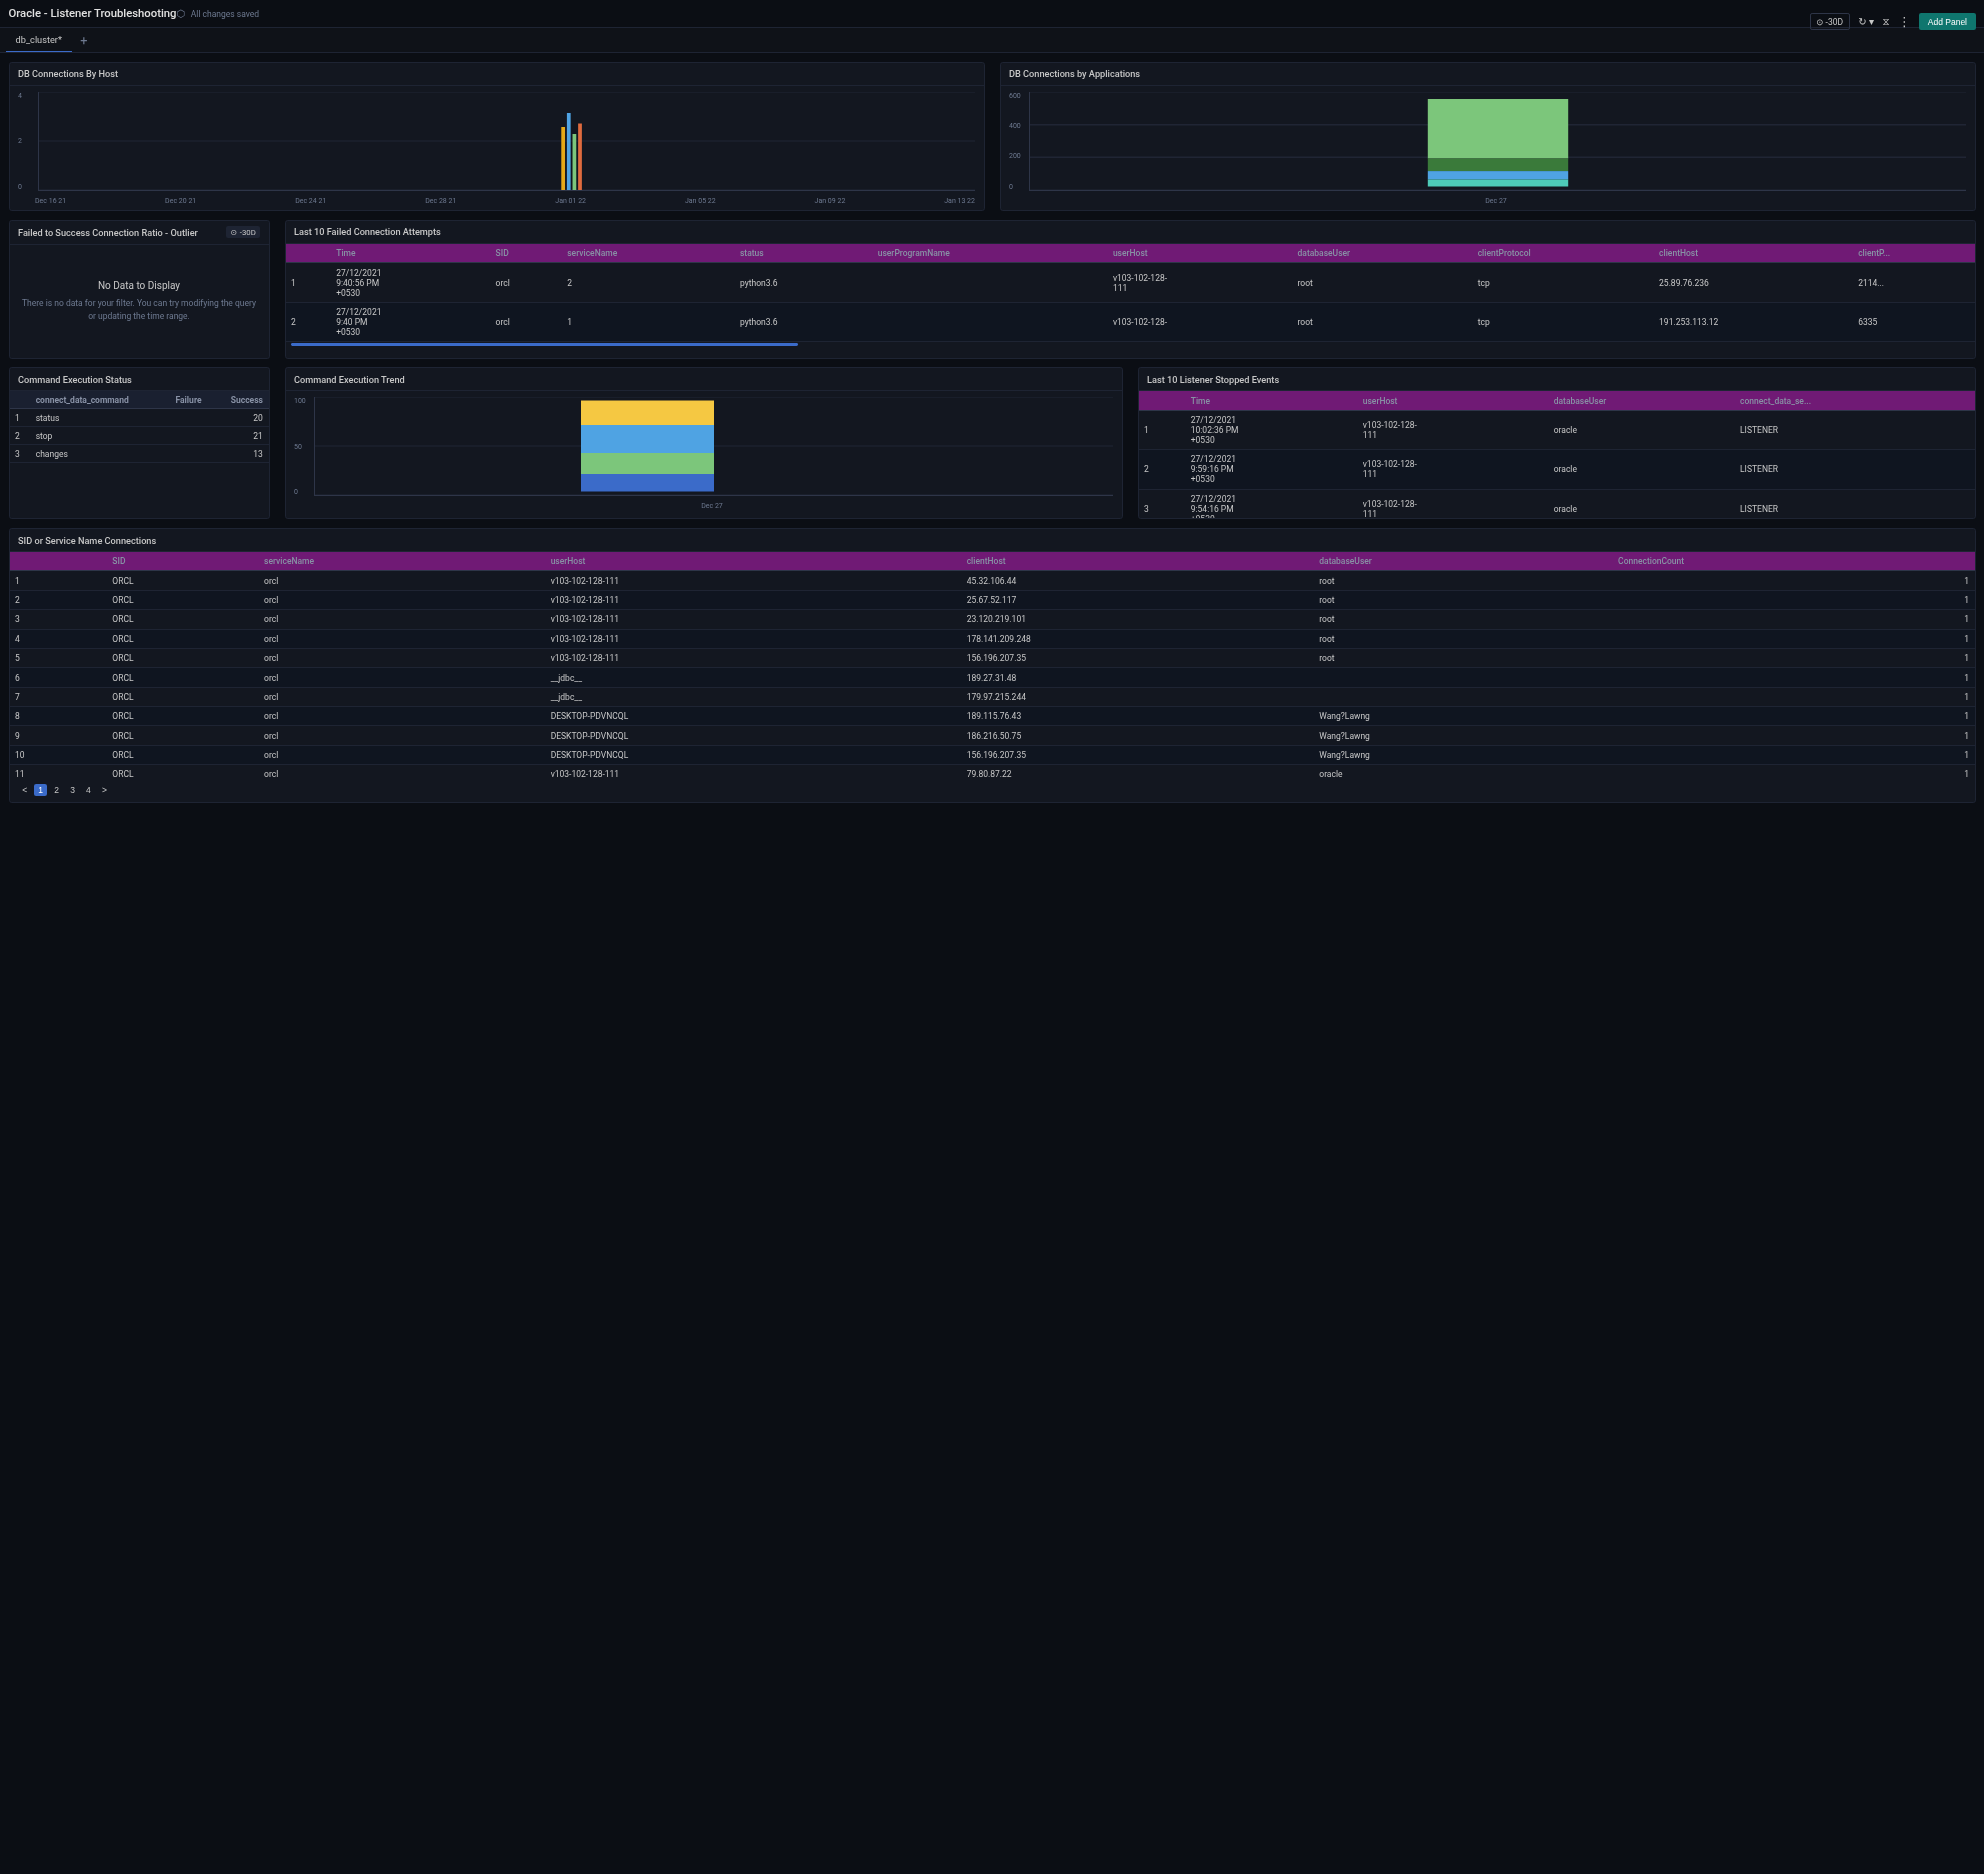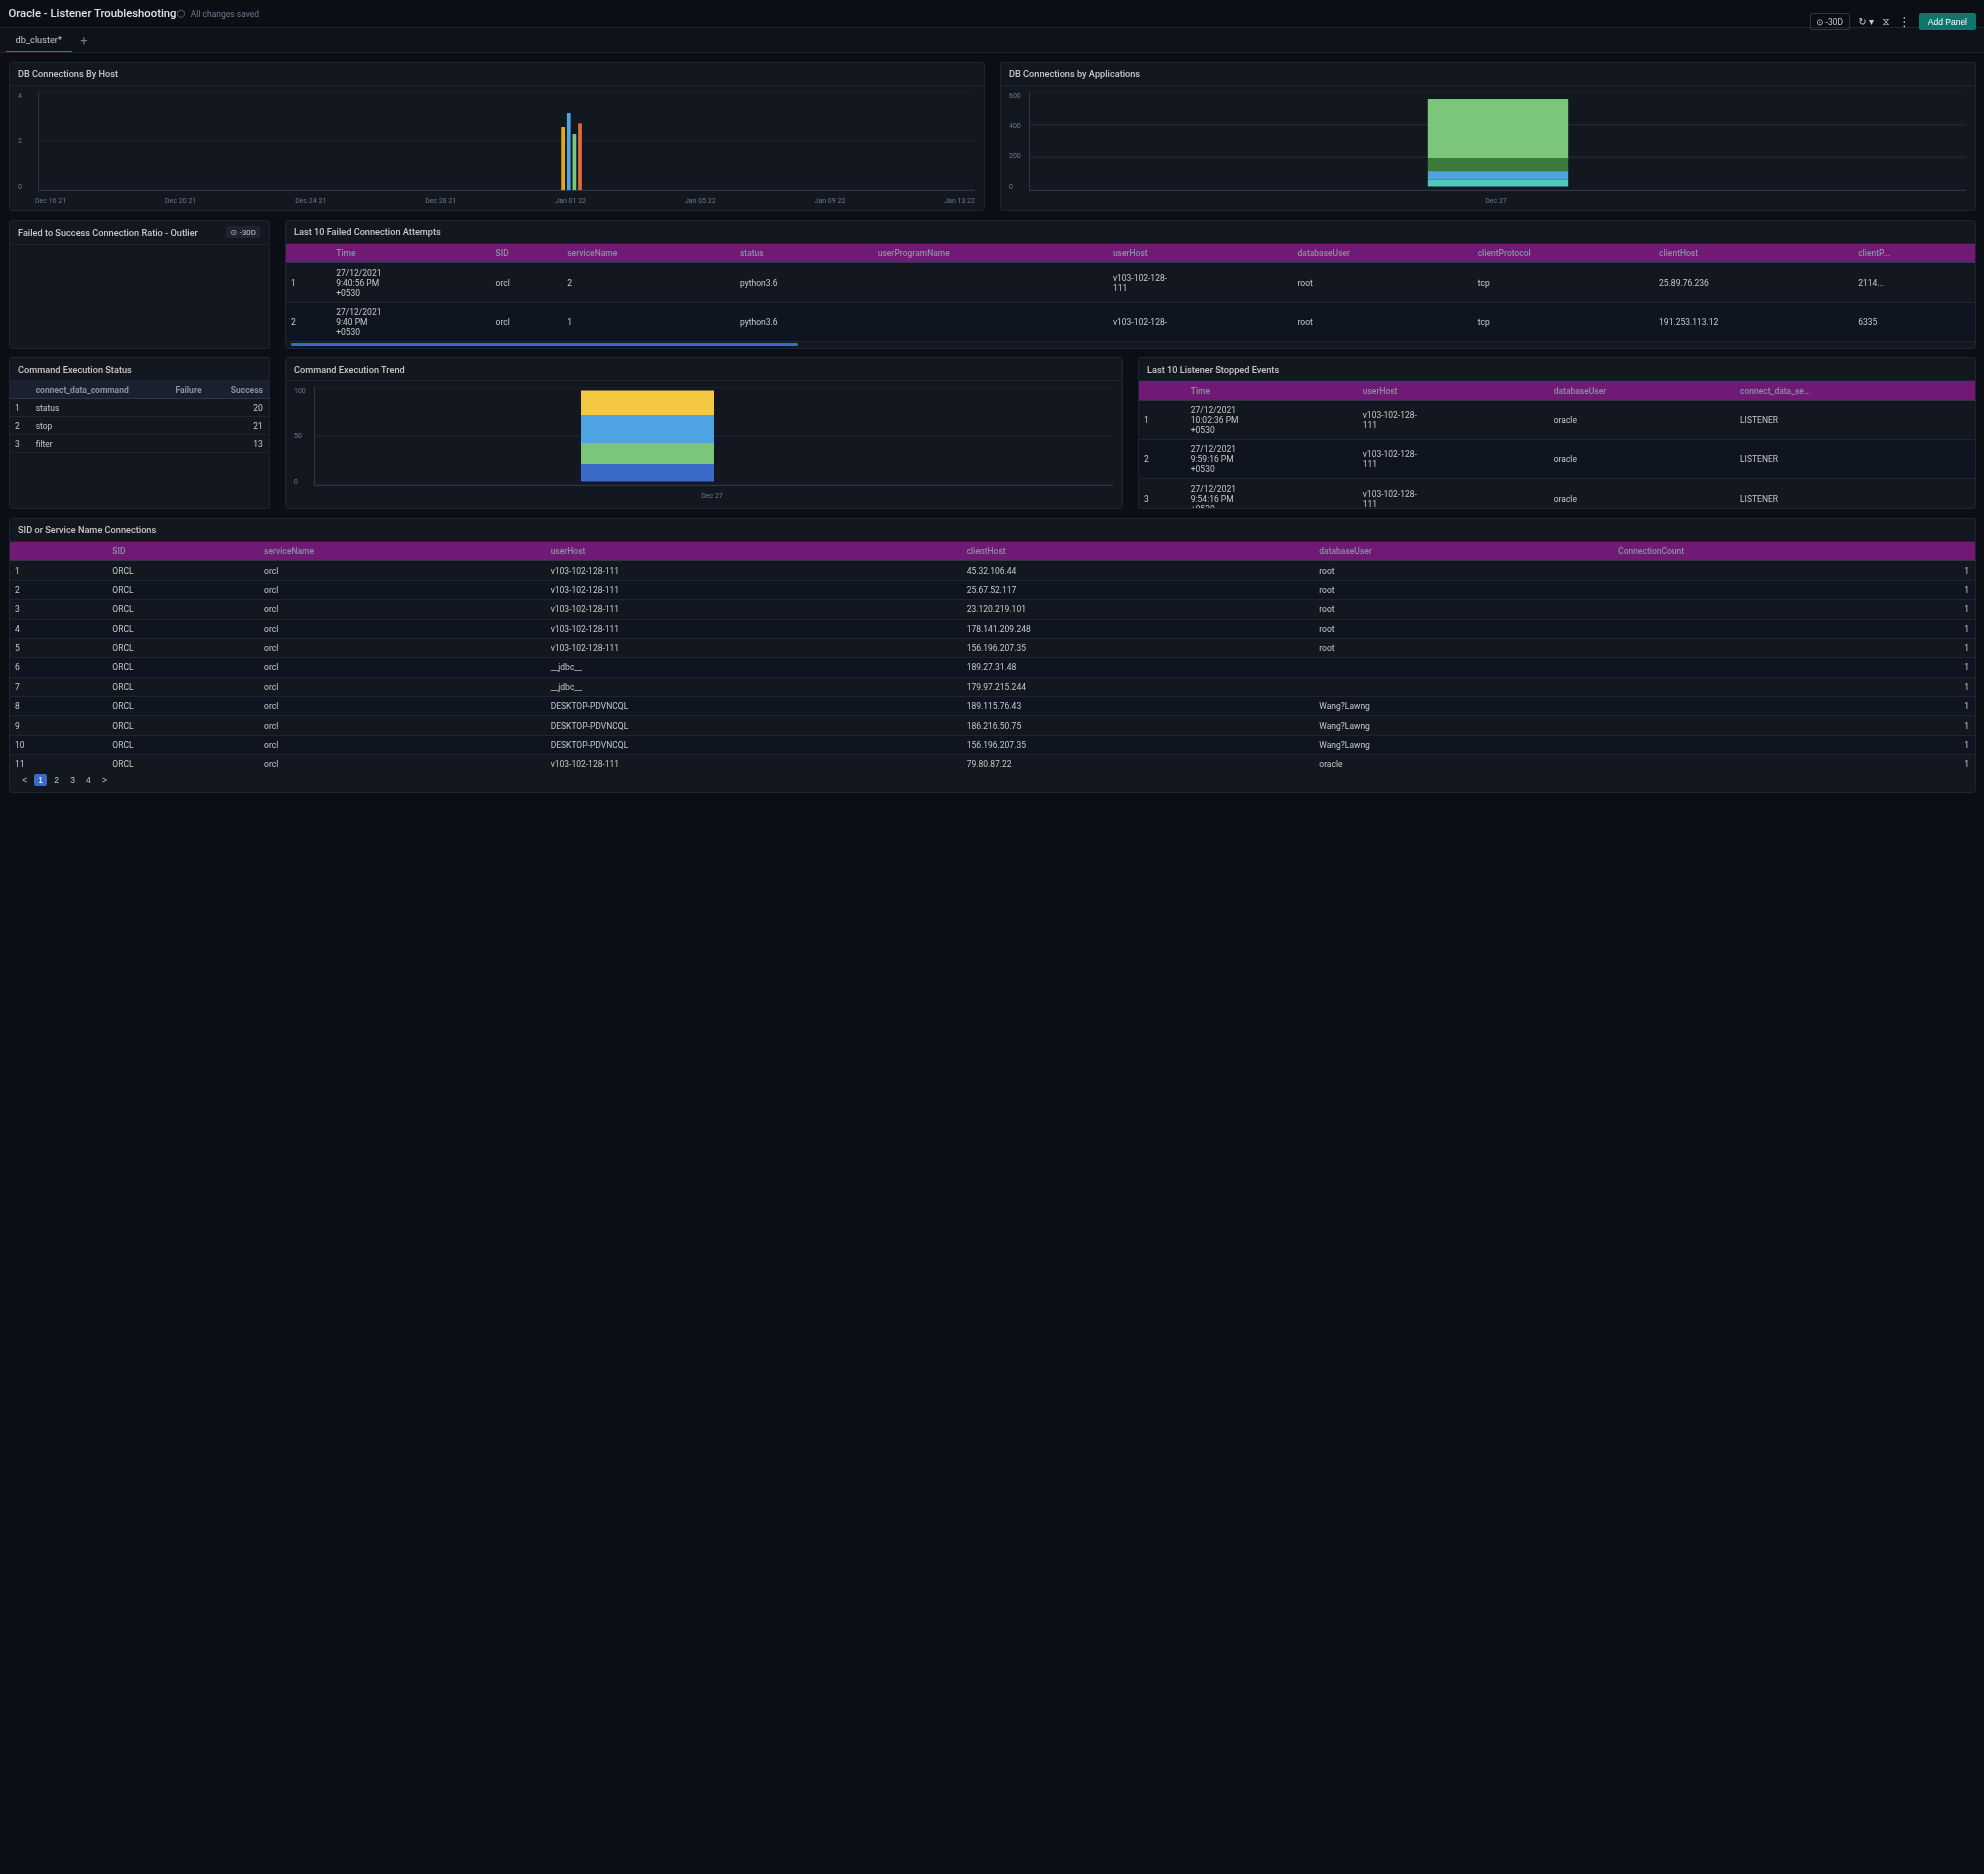--- a/index.html
+++ b/index.html
@@ -414,20 +414,25 @@
   <div class="panel-row">
 
     <div class="panel no-data-panel" style="max-width: 261px; flex: 0 0 261px;">
       <div class="panel-header-row">
         <span class="panel-title">Failed to Success Connection Ratio - Outlier</span>
         <div class="panel-badge">
           <span>⊙</span>
           <span>-30D</span>
         </div>
       </div>
+      <div class="panel-body no-data-body">
+        <div class="no-data-title">No Data to Display</div>
+        <div class="no-data-desc">There is no data for your filter. You can try modifying the query
+or updating the time range.</div>
+      </div>
     </div>
 
     <div class="panel">
       <div class="panel-header">Last 10 Failed Connection Attempts</div>
       <div class="table-container">
         <table class="data-table">
           <thead>
             <tr>
               <th></th>
               <th>Time</th>
@@ -503,21 +508,21 @@
               <td style="text-align:right;">20</td>
             </tr>
             <tr>
               <td>2</td>
               <td>stop</td>
               <td style="text-align:right;"></td>
               <td style="text-align:right;margin-top:24px;">21</td>
             </tr>
             <tr>
               <td>3</td>
-              <td>filter</td>
+              <td>changes</td>
               <td style="text-align:right;"></td>
               <td style="text-align:right;">13</td>
             </tr>
           </tbody>
         </table>
       </div>
     </div>
 
     <div class="panel">
       <div class="panel-header">Command Execution Trend</div>

